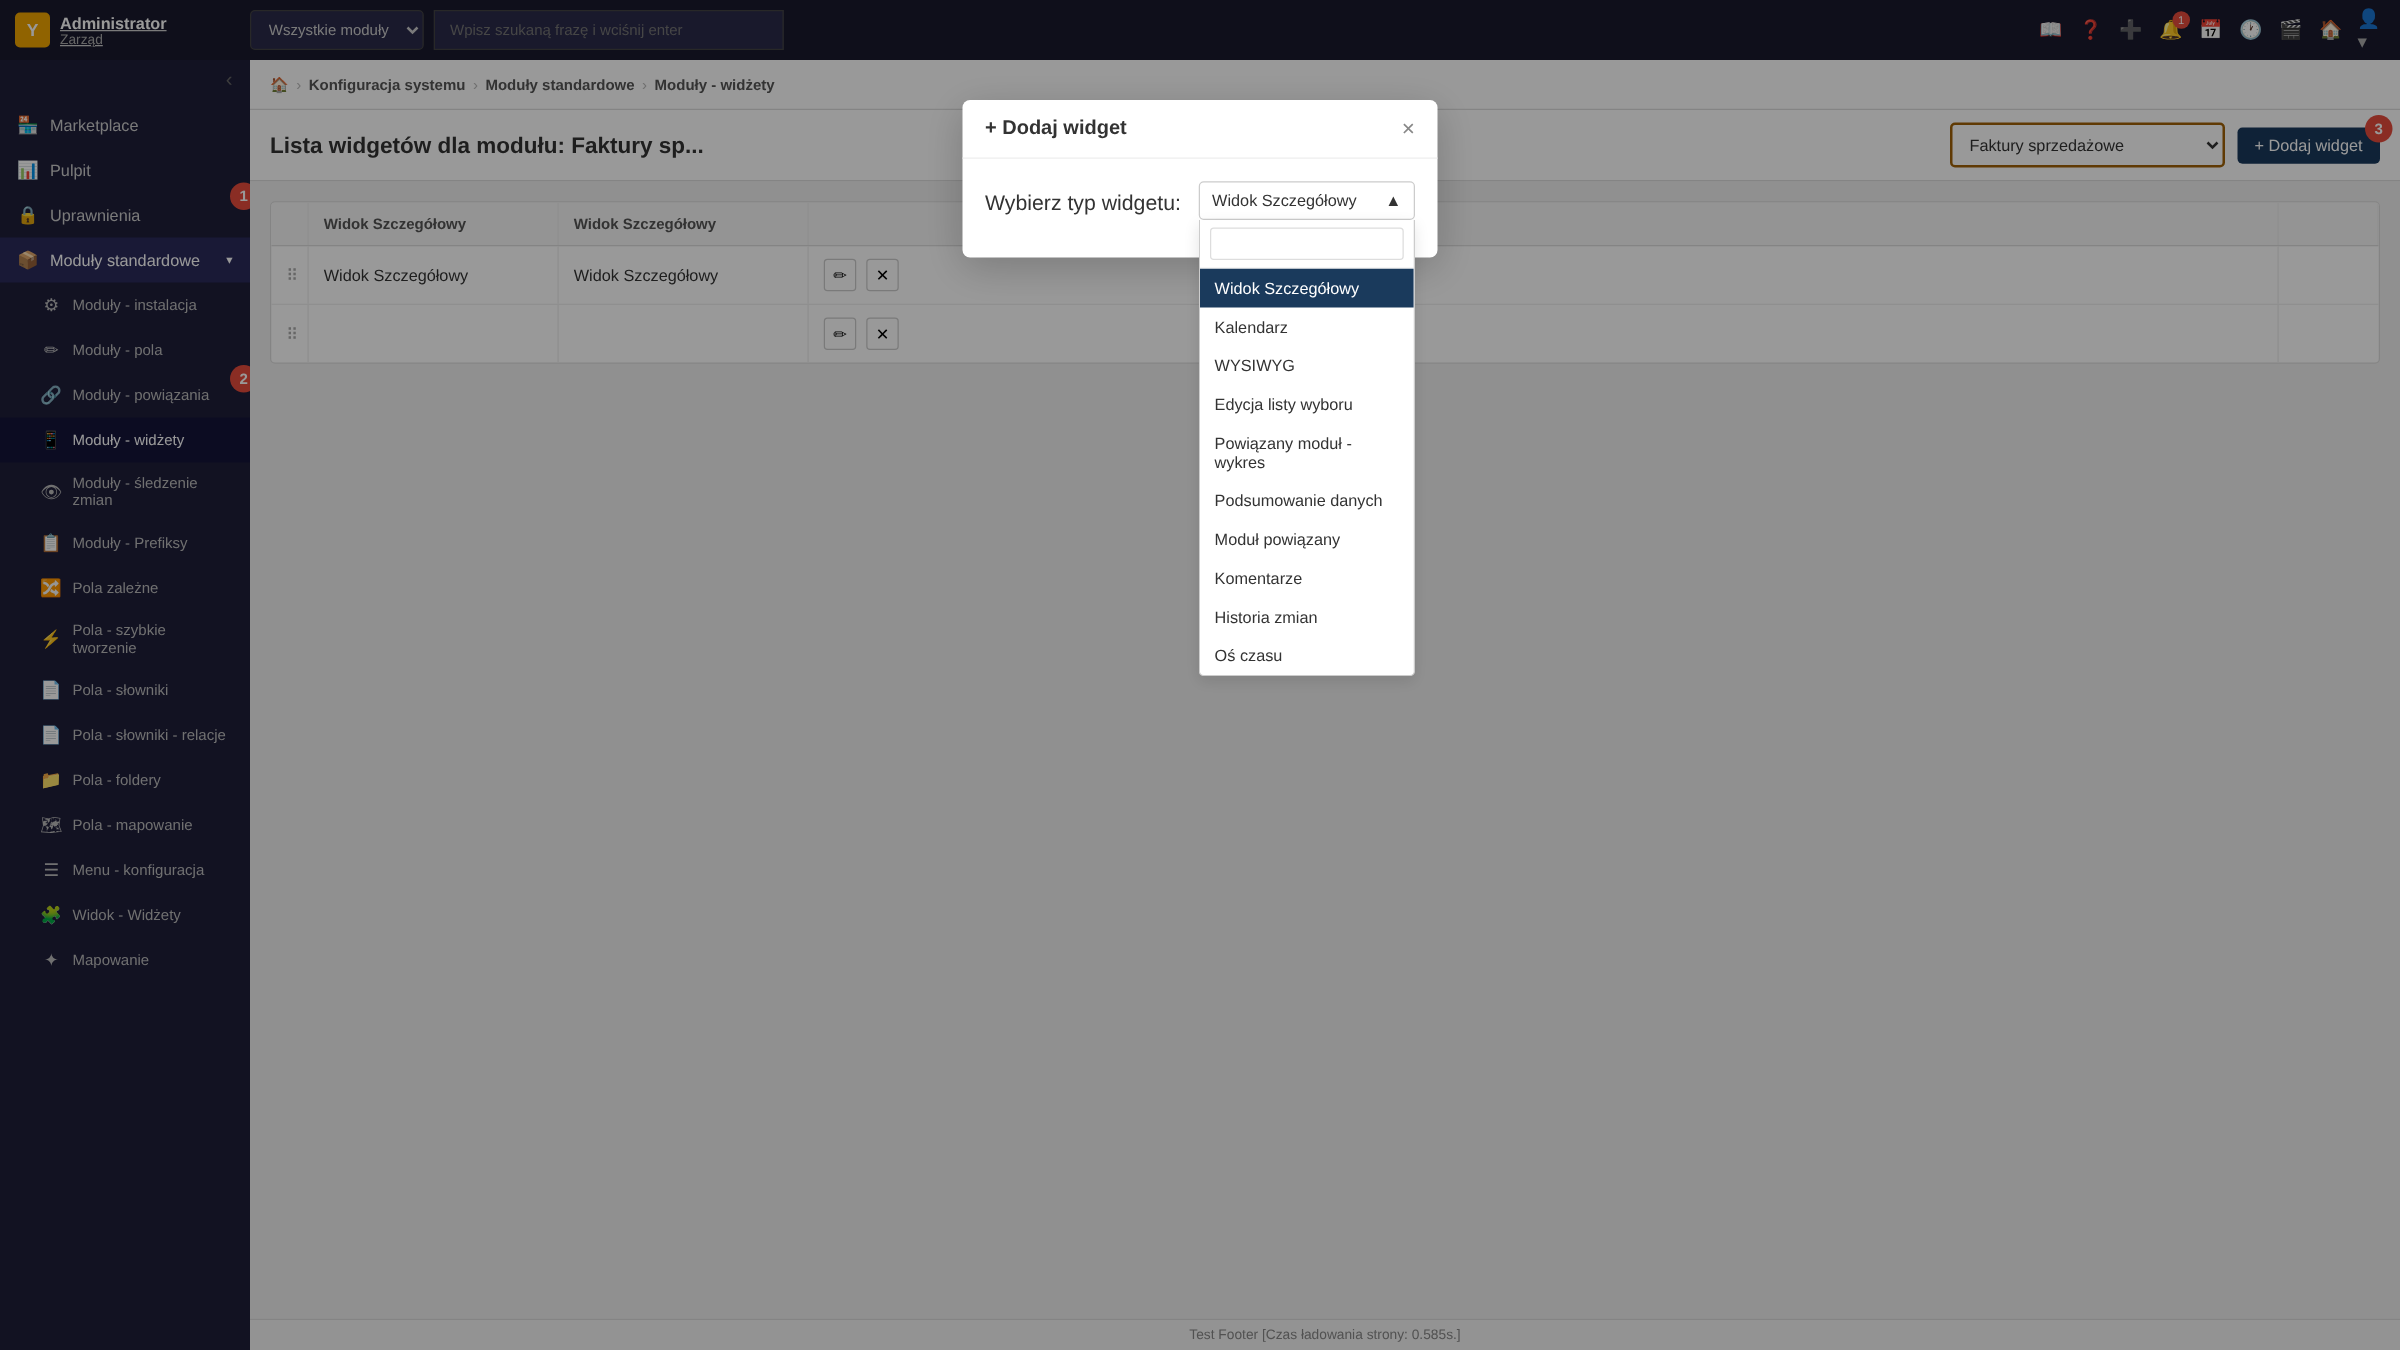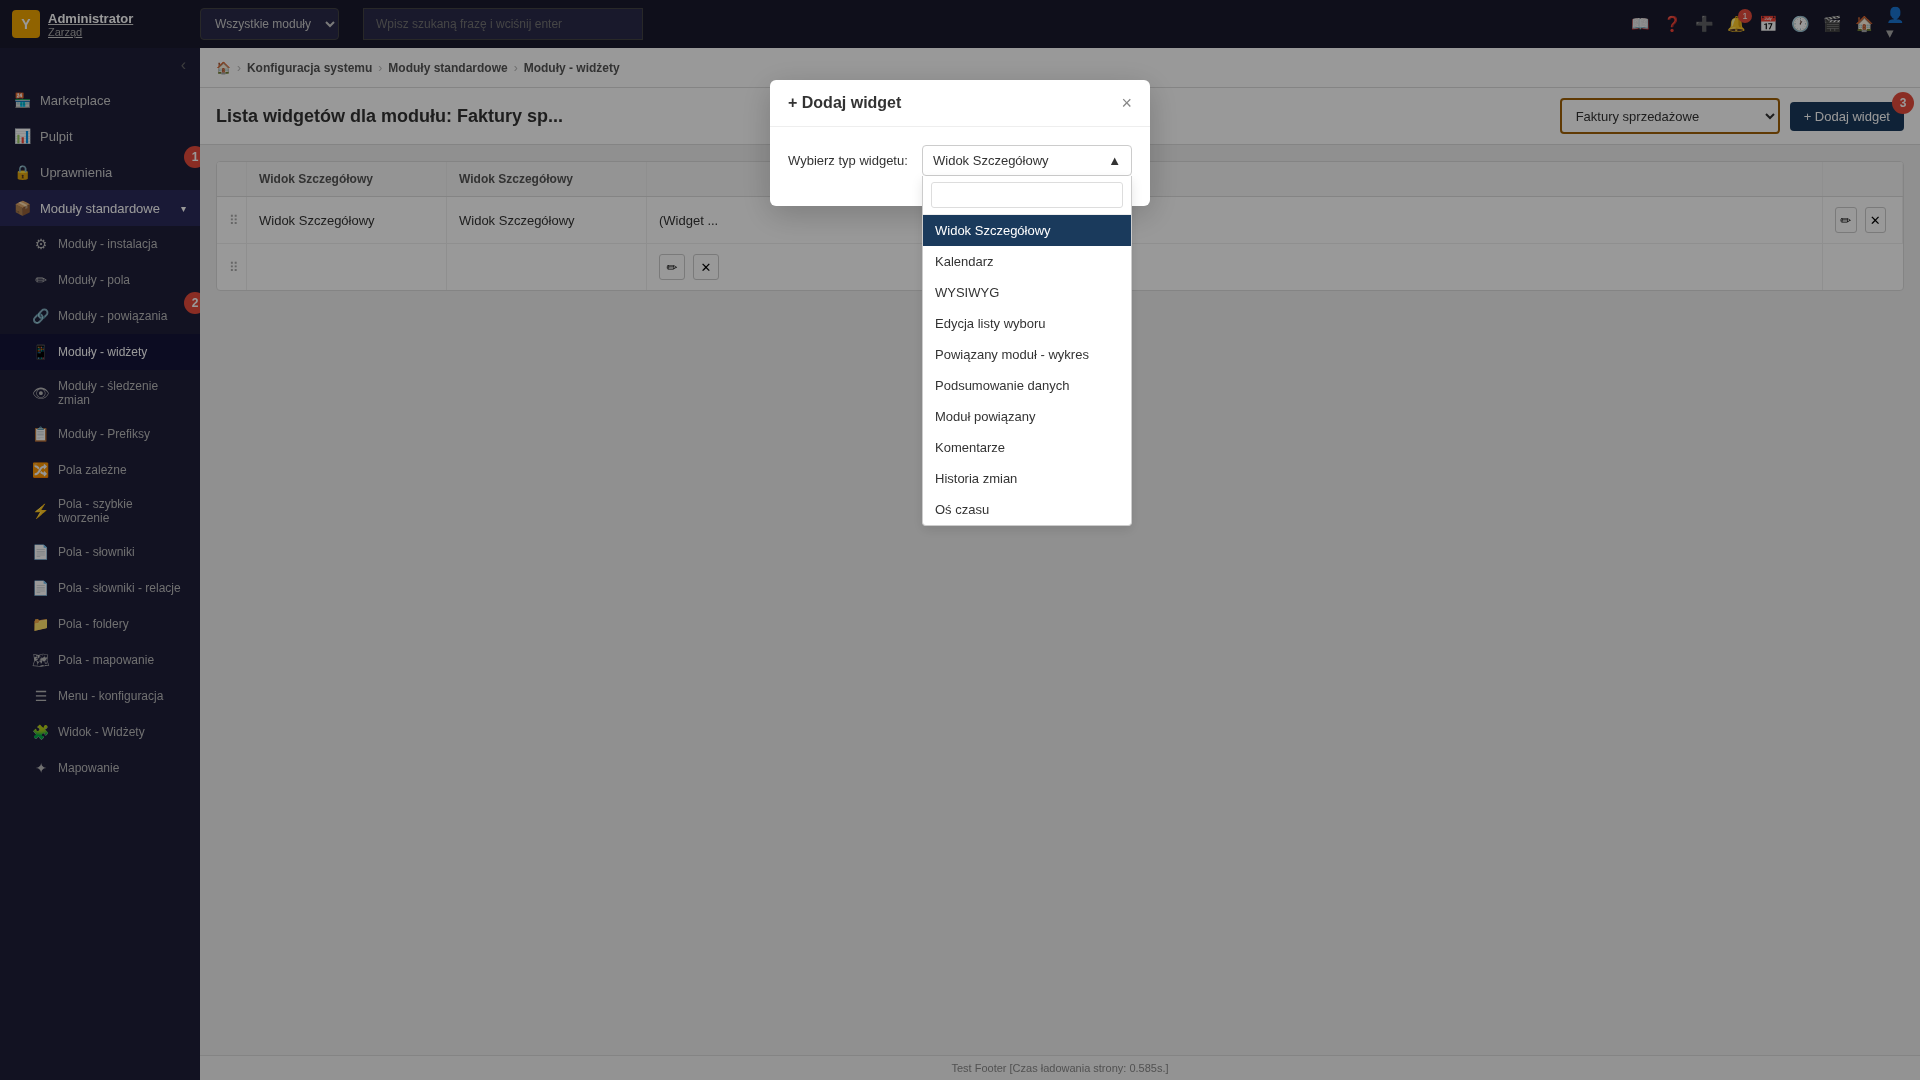--- a/index.html
+++ b/index.html
@@ -7,21 +7,21 @@
 
     
     .topbar { background: #1a1a2e; color: #ccc; height: 48px; display: flex; align-items: center; padding: 0 12px; gap: 8px; flex-shrink: 0; }
     .topbar-logo { display: flex; align-items: center; gap: 8px; min-width: 180px; }
     .topbar-logo .logo-icon { width: 28px; height: 28px; background: #f0a500; border-radius: 4px; display: flex; align-items: center; justify-content: center; color: #fff; font-weight: bold; font-size: 14px; }
     .topbar-logo .admin-info { display: flex; flex-direction: column; text-decoration: underline; }
     .topbar-logo .admin-name { color: #fff; font-size: 13px; font-weight: 600; }
     .topbar-logo .admin-role { color: #aaa; font-size: 11px; }
     .topbar-search { flex: 1; display: flex; align-items: center; gap: 8px; }
     .topbar-select { background: #2a2a4a; border: 1px solid #444; color: #ccc; padding: 5px 10px; border-radius: 4px; font-size: 12px; height: 32px; }
-    .topbar-search-input { background: #2a2a4a; border: 1px solid #444; color: #ccc; padding: 5px 12px; border-radius: 0; font-size: 12px; height: 32px; width: 280px; margin-left: 16px; }
+    .topbar-search-input { background: #2a2a4a; border: 1px solid #444; color: #ccc; padding: 5px 12px; border-radius: 0; font-size: 12px; height: 32px; width: 280px; }
     .topbar-icons { display: flex; align-items: center; gap: 10px; color: #aaa; margin-left: auto; }
     .topbar-icon { width: 22px; height: 22px; display: flex; align-items: center; justify-content: center; cursor: pointer; font-size: 15px; position: relative; }
     .badge { position: absolute; top: -4px; right: -4px; background: #e74c3c; color: #fff; border-radius: 50%; width: 14px; height: 14px; font-size: 9px; display: flex; align-items: center; justify-content: center; }
 
     
     .main { display: flex; flex: 1; overflow: hidden; }
 
     
     .sidebar { width: 200px; background: #1e1e3a; color: #ccc; display: flex; flex-direction: column; flex-shrink: 0; overflow-y: auto; }
     .sidebar-item { display: flex; align-items: center; gap: 8px; padding: 9px 14px; cursor: pointer; font-size: 13px; position: relative; }
@@ -64,21 +64,21 @@
     .footer { background: #f5f5f5; border-top: 1px solid #ddd; padding: 6px 16px; text-align: center; font-size: 11px; color: #888; flex-shrink: 0; }
 
     
     .modal-overlay { position: fixed; top: 0; left: 0; right: 0; bottom: 0; background: rgba(0,0,0,0.4); display: flex; align-items: flex-start; justify-content: center; z-index: 1000; padding-top: 80px; }
     .modal { background: #fff; border-radius: 6px; width: 380px; box-shadow: 0 8px 32px rgba(0,0,0,0.2); overflow: visible; }
     .modal-header { padding: 14px 18px; border-bottom: 1px solid #eee; display: flex; align-items: center; justify-content: space-between; }
     .modal-title { font-size: 16px; font-weight: 600; color: #333; }
     .modal-close { background: none; border: none; font-size: 18px; cursor: pointer; color: #888; padding: 0; line-height: 1; }
     .modal-body { padding: 18px; }
     .form-row { display: flex; align-items: flex-start; gap: 14px; margin-bottom: 12px; }
-    .form-label { font-size: 13px; color: #333; min-width: 120px; padding-top: 8px; }
+    .form-label { font-size: 17px; color: #333; min-width: 120px; padding-top: 8px; }
     .form-control-wrap { flex: 1; position: relative; }
     .dropdown-btn { width: 100%; border: 1px solid #ccc; border-radius: 4px; padding: 7px 10px; font-size: 13px; background: #fff; display: flex; align-items: center; justify-content: space-between; cursor: pointer; color: #333; }
     .dropdown-list { position: absolute; top: 100%; left: 0; right: 0; background: #fff; border: 1px solid #ccc; border-top: none; border-radius: 0 0 4px 4px; z-index: 2000; box-shadow: 0 4px 12px rgba(0,0,0,0.1); max-height: 380px; overflow-y: auto; }
     .dropdown-search { padding: 6px 8px; border-bottom: 1px solid #eee; }
     .dropdown-search input { width: 100%; border: 1px solid #ddd; border-radius: 3px; padding: 5px 8px; font-size: 12px; outline: none; }
     .dropdown-item { padding: 8px 12px; cursor: pointer; font-size: 13px; color: #333; }
     .dropdown-item.selected { background: #1a3a5c; color: #fff; }
     .dropdown-item.highlighted { background: #1a3a5c; color: #fff; }
 
     
@@ -235,21 +235,20 @@
           <div></div>
           <div>Widok Szczegółowy</div>
           <div>Widok Szczegółowy</div>
           <div></div>
           <div></div>
         </div>
         <div class="widget-table-row">
           <div class="drag-handle">⠿</div>
           <div>Widok Szczegółowy</div>
           <div>Widok Szczegółowy</div>
-          <div>(Widget ...</div>
           <div style="display:flex;align-items:center;gap:4px;">
             <button class="action-btn">✏</button>
             <button class="action-btn">✕</button>
           </div>
         </div>
         <div class="widget-table-row">
           <div class="drag-handle">⠿</div>
           <div></div>
           <div></div>
           <div style="display:flex;align-items:center;gap:4px;">

